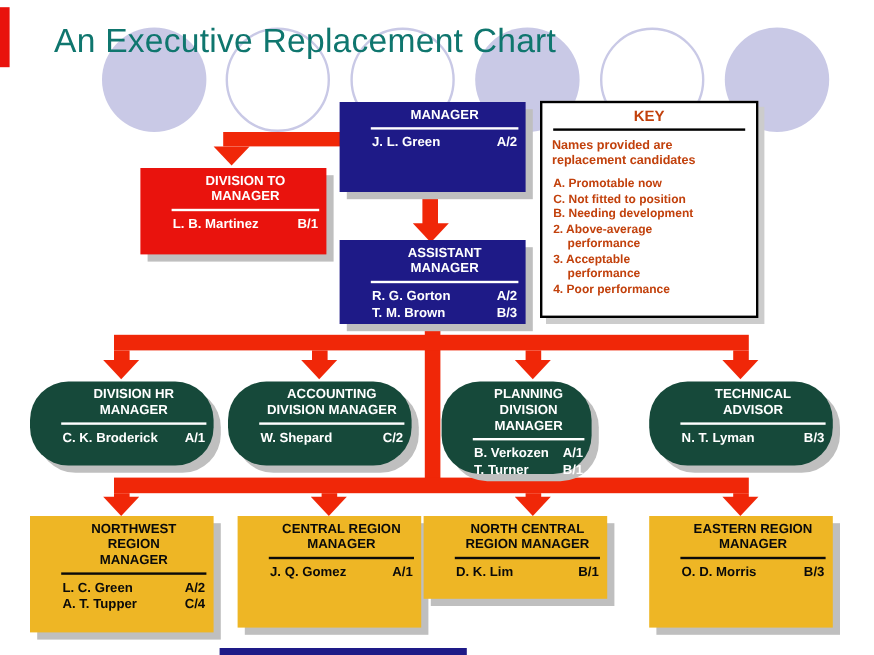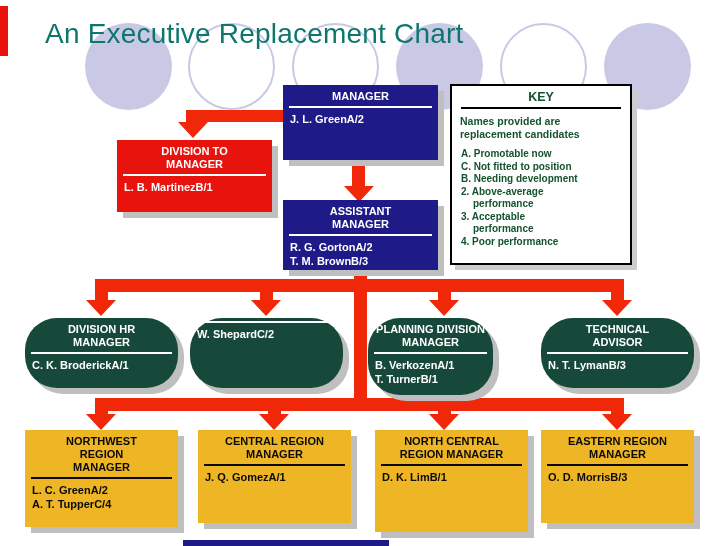--- a/index.html
+++ b/index.html
@@ -24,35 +24,36 @@
   .cs{position:absolute;background:#f02708;z-index:2;}
   .ah{position:absolute;width:0;height:0;z-index:2;
       border-left:15px solid transparent;border-right:15px solid transparent;
       border-top:16px solid #f02708;}
 
   
   .box{
     position:absolute;z-index:4;box-sizing:border-box;
     color:#ffffff;font-weight:bold;text-align:center;
     box-shadow:6px 6px 0 #bfbfbf;
+    padding-left:20px;
   }
   .navy{background:#1e1a87;}
   .red{background:#e9130d;}
   .green{background:#16493a;border-radius:32px;}
   .gold{background:#eeb625;color:#0a0a0a;}
   .box-title{font-size:11px;line-height:13px;padding-top:5px;white-space:pre-line;}
   .rule{height:2px;background:#ffffff;margin:3px 6px 4px;}
   .gold .rule{background:#0a0a0a;}
-  .person{display:flex;justify-content:flex-start;padding:0 7px;font-size:11px;line-height:14px;text-align:left;}
+  .person{display:flex;justify-content:space-between;padding:0 7px;font-size:11px;line-height:14px;text-align:left;}
 
   
   .key{
     position:absolute;left:450px;top:84px;width:182px;height:181px;z-index:4;
     box-sizing:border-box;background:#ffffff;border:2px solid #000;
-    box-shadow:5px 5px 0 #cccccc;color:#14532d;font-weight:bold;
+    box-shadow:5px 5px 0 #cccccc;color:#c2410c;font-weight:bold;
   }
   .key-title{text-align:center;font-size:12.5px;padding-top:4px;line-height:14px;}
   .key-rule{height:2px;background:#000;margin:3px 9px 6px;}
   .key-intro{font-size:10.5px;line-height:13px;padding:0 8px;white-space:pre-line;}
   .key-items{padding:7px 4px 0 9px;font-size:10px;line-height:12.5px;}
   .key-item{white-space:pre-line;padding-left:12px;text-indent:-12px;}
 </style>
 </head>
 <body>
 
@@ -151,20 +152,22 @@
     <div class="box-title">DIVISION HR
 MANAGER</div>
     <div class="rule"></div>
     <div class="person">
       <span>C. K. Broderick</span>
       <span>A/1</span>
     </div>
   </div>
 
   <div class="box green" style="left:190px;top:318px;width:153px;height:70px">
+    <div class="box-title">ACCOUNTING
+DIVISION MANAGER</div>
     <div class="rule"></div>
     <div class="person">
       <span>W. Shepard</span>
       <span>C/2</span>
     </div>
   </div>
 
   <div class="box green" style="left:368px;top:318px;width:125px;height:77px">
     <div class="box-title">PLANNING DIVISION
 MANAGER</div>
@@ -207,21 +210,21 @@
   <div class="box gold" style="left:198px;top:430px;width:153px;height:93px">
     <div class="box-title">CENTRAL REGION
 MANAGER</div>
     <div class="rule"></div>
     <div class="person">
       <span>J. Q. Gomez</span>
       <span>A/1</span>
     </div>
   </div>
 
-  <div class="box gold" style="left:375px;top:430px;width:153px;height:102px">
+  <div class="box gold" style="left:353px;top:430px;width:153px;height:69px">
     <div class="box-title">NORTH CENTRAL
 REGION MANAGER</div>
     <div class="rule"></div>
     <div class="person">
       <span>D. K. Lim</span>
       <span>B/1</span>
     </div>
   </div>
 
   <div class="box gold" style="left:541px;top:430px;width:153px;height:93px">

